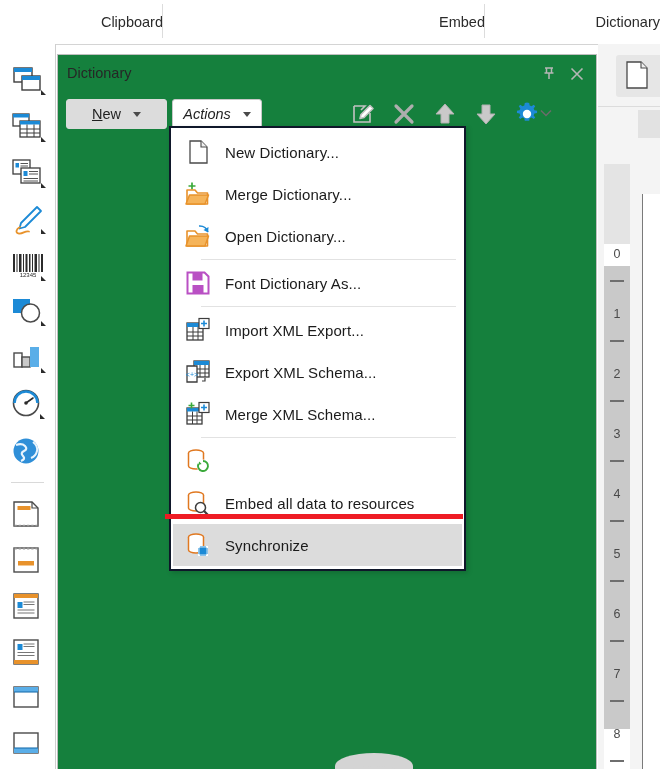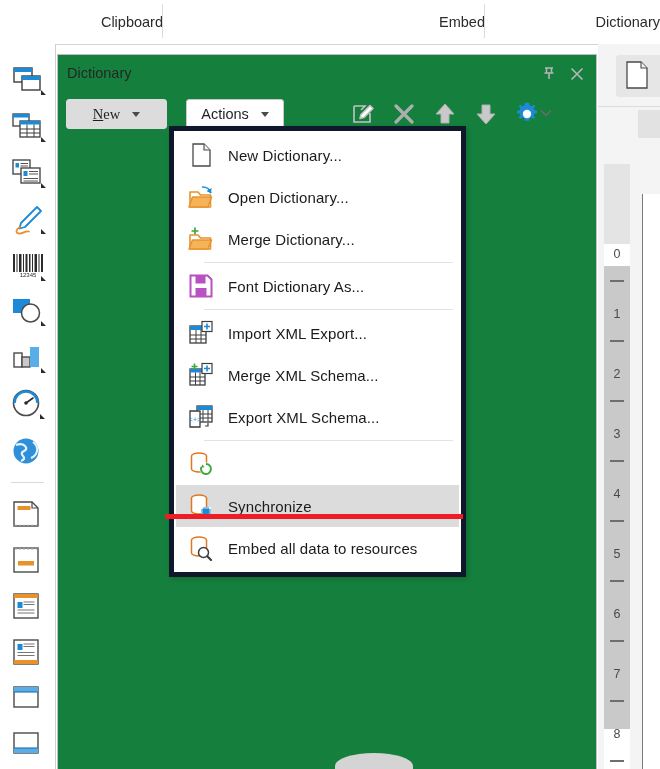--- a/index.html
+++ b/index.html
@@ -98,23 +98,23 @@
     height: 30px;
     border: 1px solid #c8c8c8;
     border-radius: 3px;
     box-sizing: border-box;
     display: flex; align-items: center; justify-content: center;
     font-size: 14.5px;
     color: #1f1f1f;
     cursor: pointer;
     background: #ffffff;
   }
-  .tb-btn.pressed { background: #dcdcdc; border-color: #dcdcdc; font-family: Liberation Serif, serif; }
+  .tb-btn.pressed { background: #dcdcdc; border-color: #dcdcdc; }
   .tb-new { left: 8px; width: 101px; }
-  .tb-actions { left: 128px; width: 98px; }
+  .tb-actions { left: 114px; width: 90px; font-style: italic; }
   .tb-btn .lbl { margin-right: 12px; }
   .tb-btn u { text-decoration: underline; }
   .caret {
     width: 0; height: 0;
     border-left: 4.5px solid transparent;
     border-right: 4.5px solid transparent;
     border-top: 5px solid #4a4a4a;
   }
   .tb-ico {
     position: absolute; top: 6px;
@@ -122,21 +122,21 @@
     cursor: pointer;
   }
   .tb-ico.disabled { cursor: default; }
 
   
   .menu {
     position: absolute;
     left: 169px; top: 126px;
     width: 297px;
     background: #ffffff;
-    border: 5px solid #0f172a;
+    border: 2px solid #0f172a;
     box-shadow: 2px 2px 5px rgba(0,0,0,0.17);
     box-sizing: border-box;
     padding: 3px 0 3px 0;
     z-index: 40;
   }
   .mi {
     position: relative;
     height: 42px;
     display: flex; align-items: center;
     cursor: pointer;
@@ -505,38 +505,38 @@
           <path d="M5 2 h11 l6 6 v16 h-17 z" fill="#ffffff" stroke="#4a4a4a" stroke-width="1.3"></path>
           <path d="M16 2 v6 h6" fill="#f0f0f0" stroke="#4a4a4a" stroke-width="1.1"></path>
         </svg>
       </span>
       <span class="mi-label">New Dictionary...</span>
     </div>
 
     <div class="mi">
       <span class="mi-ico">
         <svg width="26" height="26" viewBox="0 0 26 26">
+          <path d="M7 1.5 v7 M3.5 5 h7" stroke="#3aa93a" stroke-width="1.7"></path>
+          <path d="M2 9 h8 l2.5 3 h10 v11 h-20.5 z" fill="#fff" stroke="#e8922b" stroke-width="1.6" stroke-linejoin="round"></path>
+          <path d="M4.5 14 h19 l-3.5 9 h-19 z" fill="#f5b45a" stroke="#e8922b" stroke-width="1.5" stroke-linejoin="round"></path>
+        </svg>
+      </span>
+      <span class="mi-label">Merge Dictionary...</span>
+    </div>
+
+    <div class="mi">
+      <span class="mi-ico">
+        <svg width="26" height="26" viewBox="0 0 26 26">
           <path d="M14 3 a9 9 0 0 1 9 6" fill="none" stroke="#1c8ad6" stroke-width="1.6"></path>
           <path d="M23.5 4 l-.4 5.4 -4.6 -2.4 z" fill="#1c8ad6"></path>
           <path d="M2 8 h8 l2.5 3 h10 v12 h-20.5 z" fill="#fff" stroke="#e8922b" stroke-width="1.6" stroke-linejoin="round"></path>
           <path d="M4.5 13 h19 l-3.5 10 h-19 z" fill="#f5b45a" stroke="#e8922b" stroke-width="1.5" stroke-linejoin="round"></path>
         </svg>
       </span>
       <span class="mi-label">Open Dictionary...</span>
-    </div>
-
-    <div class="mi">
-      <span class="mi-ico">
-        <svg width="26" height="26" viewBox="0 0 26 26">
-          <path d="M7 1.5 v7 M3.5 5 h7" stroke="#3aa93a" stroke-width="1.7"></path>
-          <path d="M2 9 h8 l2.5 3 h10 v11 h-20.5 z" fill="#fff" stroke="#e8922b" stroke-width="1.6" stroke-linejoin="round"></path>
-          <path d="M4.5 14 h19 l-3.5 9 h-19 z" fill="#f5b45a" stroke="#e8922b" stroke-width="1.5" stroke-linejoin="round"></path>
-        </svg>
-      </span>
-      <span class="mi-label">Merge Dictionary...</span>
     </div>
 
     <div class="msep"></div>
 
     <div class="mi">
       <span class="mi-ico">
         <svg width="26" height="26" viewBox="0 0 26 26">
           <path d="M2.5 2.5 h17 l4 4 v17 h-21 z" fill="#ffffff" stroke="#b950c4" stroke-width="2"></path>
           <rect x="7.5" y="2.5" width="10" height="8" fill="#b950c4"></rect>
           <rect x="7.5" y="15" width="11" height="8.5" fill="#b950c4"></rect>
@@ -551,93 +551,93 @@
       <span class="mi-ico">
         <svg width="26" height="26" viewBox="0 0 26 26">
           <rect x="2" y="6" width="16" height="17" fill="#fff" stroke="#3d3d3d" stroke-width="1.3"></rect>
           <rect x="2" y="6" width="16" height="4" fill="#1c8ad6"></rect>
           <path d="M2 15 h16 M2 19 h16 M8 10 v13 M13 10 v13" stroke="#3d3d3d" stroke-width="1"></path>
           <rect x="14" y="1.5" width="10" height="10" fill="#fff" stroke="#3d3d3d" stroke-width="1.2"></rect>
           <path d="M19 3.5 v6 M16 6.5 h6" stroke="#1c8ad6" stroke-width="1.6"></path>
         </svg>
       </span>
       <span class="mi-label">Import XML Export...</span>
+    </div>
+
+    <div class="mi">
+      <span class="mi-ico">
+        <svg width="26" height="26" viewBox="0 0 26 26">
+          <rect x="9" y="2" width="15" height="16" fill="#fff" stroke="#3d3d3d" stroke-width="1.3"></rect>
+          <rect x="9" y="2" width="15" height="4" fill="#1c8ad6"></rect>
+          <path d="M9 10 h15 M9 14 h15 M15 6 v12 M20 6 v12" stroke="#3d3d3d" stroke-width="1"></path>
+          <path d="M2 7 h10 v16 h-10 z" fill="#fff" stroke="#3d3d3d" stroke-width="1.3"></path>
+          <text x="7" y="18" font-size="7" fill="#1c8ad6" text-anchor="middle" font-family="'Liberation Sans',sans-serif">&lt;+&gt;</text>
+          <path d="M20 19 v3 h-3" fill="none" stroke="#3d3d3d" stroke-width="1.2"></path>
+        </svg>
+      </span>
+      <span class="mi-label">Export XML Schema...</span>
     </div>
 
     <div class="mi">
       <span class="mi-ico">
         <svg width="26" height="26" viewBox="0 0 26 26">
           <rect x="2" y="7" width="15" height="16" fill="#fff" stroke="#3d3d3d" stroke-width="1.3"></rect>
           <rect x="2" y="7" width="15" height="3.5" fill="#1c8ad6"></rect>
           <path d="M2 15 h15 M2 19 h15 M7.5 10.5 v12.5 M12 10.5 v12.5" stroke="#3d3d3d" stroke-width="1"></path>
           <path d="M6.5 1.5 v6 M3.5 4.5 h6" stroke="#3aa93a" stroke-width="1.6"></path>
           <rect x="14" y="1.5" width="10" height="10" fill="#fff" stroke="#3d3d3d" stroke-width="1.2"></rect>
           <path d="M19 3.5 v6 M16 6.5 h6" stroke="#1c8ad6" stroke-width="1.6"></path>
         </svg>
       </span>
       <span class="mi-label">Merge XML Schema...</span>
     </div>
 
-    <div class="mi">
-      <span class="mi-ico">
-        <svg width="26" height="26" viewBox="0 0 26 26">
-          <rect x="9" y="2" width="15" height="16" fill="#fff" stroke="#3d3d3d" stroke-width="1.3"></rect>
-          <rect x="9" y="2" width="15" height="4" fill="#1c8ad6"></rect>
-          <path d="M9 10 h15 M9 14 h15 M15 6 v12 M20 6 v12" stroke="#3d3d3d" stroke-width="1"></path>
-          <path d="M2 7 h10 v16 h-10 z" fill="#fff" stroke="#3d3d3d" stroke-width="1.3"></path>
-          <text x="7" y="18" font-size="7" fill="#1c8ad6" text-anchor="middle" font-family="'Liberation Sans',sans-serif">&lt;+&gt;</text>
-          <path d="M20 19 v3 h-3" fill="none" stroke="#3d3d3d" stroke-width="1.2"></path>
-        </svg>
-      </span>
-      <span class="mi-label">Export XML Schema...</span>
-    </div>
-
     <div class="msep"></div>
 
     <div class="mi">
       <span class="mi-ico">
         <svg width="26" height="26" viewBox="0 0 26 26">
           <ellipse cx="11" cy="5" rx="7.5" ry="3" fill="#fff" stroke="#e07820" stroke-width="1.5"></ellipse>
           <path d="M3.5 5 v13 a7.5 3 0 0 0 15 0 V5" fill="#fff" stroke="#e07820" stroke-width="1.5"></path>
           <circle cx="18" cy="18" r="6.5" fill="#ffffff"></circle>
           <path d="M18 13 a5 5 0 1 1 -4.6 3" fill="none" stroke="#3aa93a" stroke-width="1.9"></path>
           <path d="M14.2 13.5 l-1 3.4 3.4 -.9 z" fill="#3aa93a"></path>
         </svg>
       </span>
       <span class="mi-label"></span>
+    </div>
+
+    <div class="mi">
+      <span class="mi-ico">
+        <svg width="26" height="26" viewBox="0 0 26 26">
+          <ellipse cx="11" cy="5" rx="7.5" ry="3" fill="#fff" stroke="#e07820" stroke-width="1.5"></ellipse>
+          <path d="M3.5 5 v13 a7.5 3 0 0 0 15 0 V5" fill="#fff" stroke="#e07820" stroke-width="1.5"></path>
+          <circle cx="15.5" cy="17.5" r="5" fill="#ffffff" stroke="#3d3d3d" stroke-width="1.5"></circle>
+          <path d="M19.3 21.3 L23 25" stroke="#3d3d3d" stroke-width="2.2" stroke-linecap="round"></path>
+        </svg>
+      </span>
+      <span class="mi-label">Embed all data to resources</span>
     </div>
 
     <div class="mi highlight">
       <span class="mi-ico">
         <svg width="26" height="26" viewBox="0 0 26 26">
           <ellipse cx="11" cy="5" rx="7.5" ry="3" fill="#fff" stroke="#e07820" stroke-width="1.5"></ellipse>
           <path d="M3.5 5 v13 a7.5 3 0 0 0 15 0 V5" fill="#fff" stroke="#e07820" stroke-width="1.5"></path>
           <rect x="13" y="14" width="10" height="10" fill="#ffffff"></rect>
           <rect x="14.5" y="15.5" width="7" height="7" fill="#1c8ad6"></rect>
           <g stroke="#1c8ad6" stroke-width="1">
             <path d="M16 14 v1.5 M18 14 v1.5 M20 14 v1.5"></path>
             <path d="M16 22.5 v1.5 M18 22.5 v1.5 M20 22.5 v1.5"></path>
             <path d="M13 17 h1.5 M13 19 h1.5 M13 21 h1.5"></path>
             <path d="M21.5 17 h1.5 M21.5 19 h1.5 M21.5 21 h1.5"></path>
           </g>
         </svg>
       </span>
       <span class="mi-label">Synchronize</span>
-    </div>
-
-    <div class="mi">
-      <span class="mi-ico">
-        <svg width="26" height="26" viewBox="0 0 26 26">
-          <ellipse cx="11" cy="5" rx="7.5" ry="3" fill="#fff" stroke="#e07820" stroke-width="1.5"></ellipse>
-          <path d="M3.5 5 v13 a7.5 3 0 0 0 15 0 V5" fill="#fff" stroke="#e07820" stroke-width="1.5"></path>
-          <circle cx="15.5" cy="17.5" r="5" fill="#ffffff" stroke="#3d3d3d" stroke-width="1.5"></circle>
-          <path d="M19.3 21.3 L23 25" stroke="#3d3d3d" stroke-width="2.2" stroke-linecap="round"></path>
-        </svg>
-      </span>
-      <span class="mi-label">Embed all data to resources</span>
     </div>
   </div>
 
   <div class="redline"></div>
 
   <div class="right-border"></div>
   <div class="rightarea">
 
     <div class="doc-tab">
       <span class="pg">

